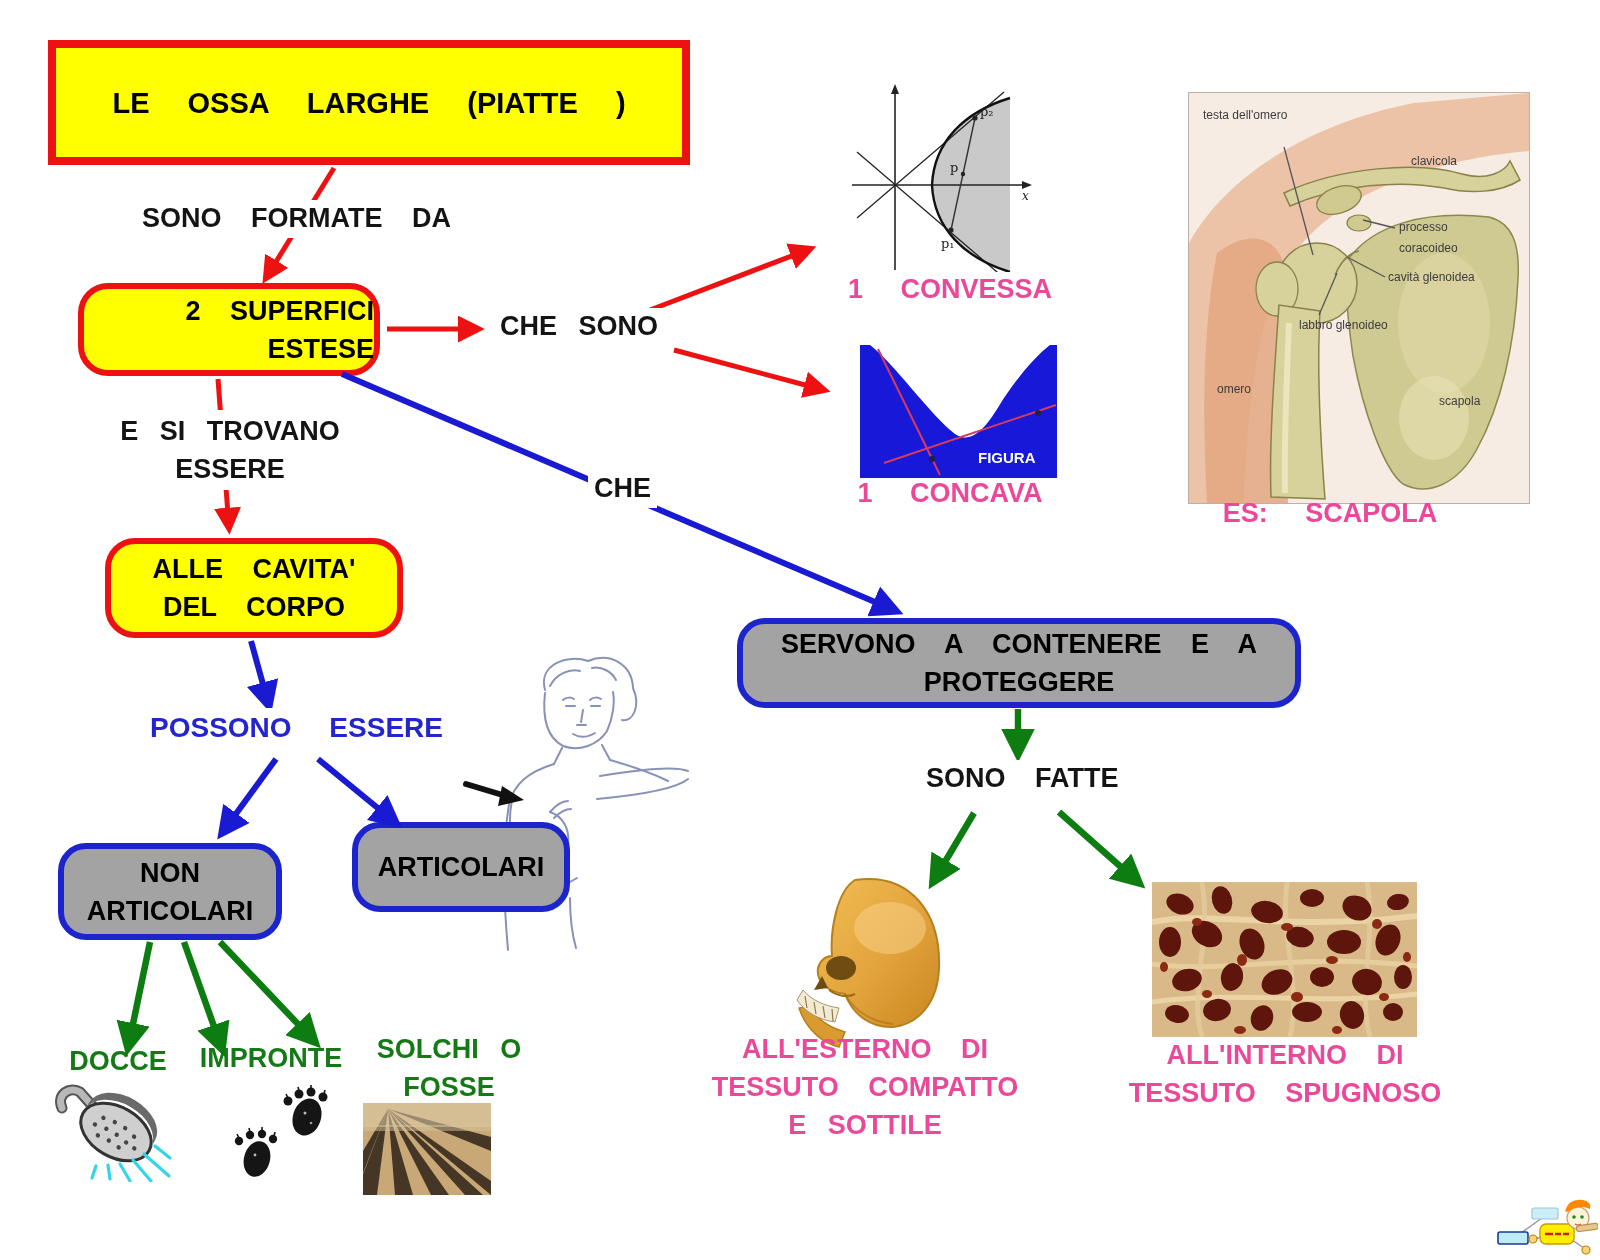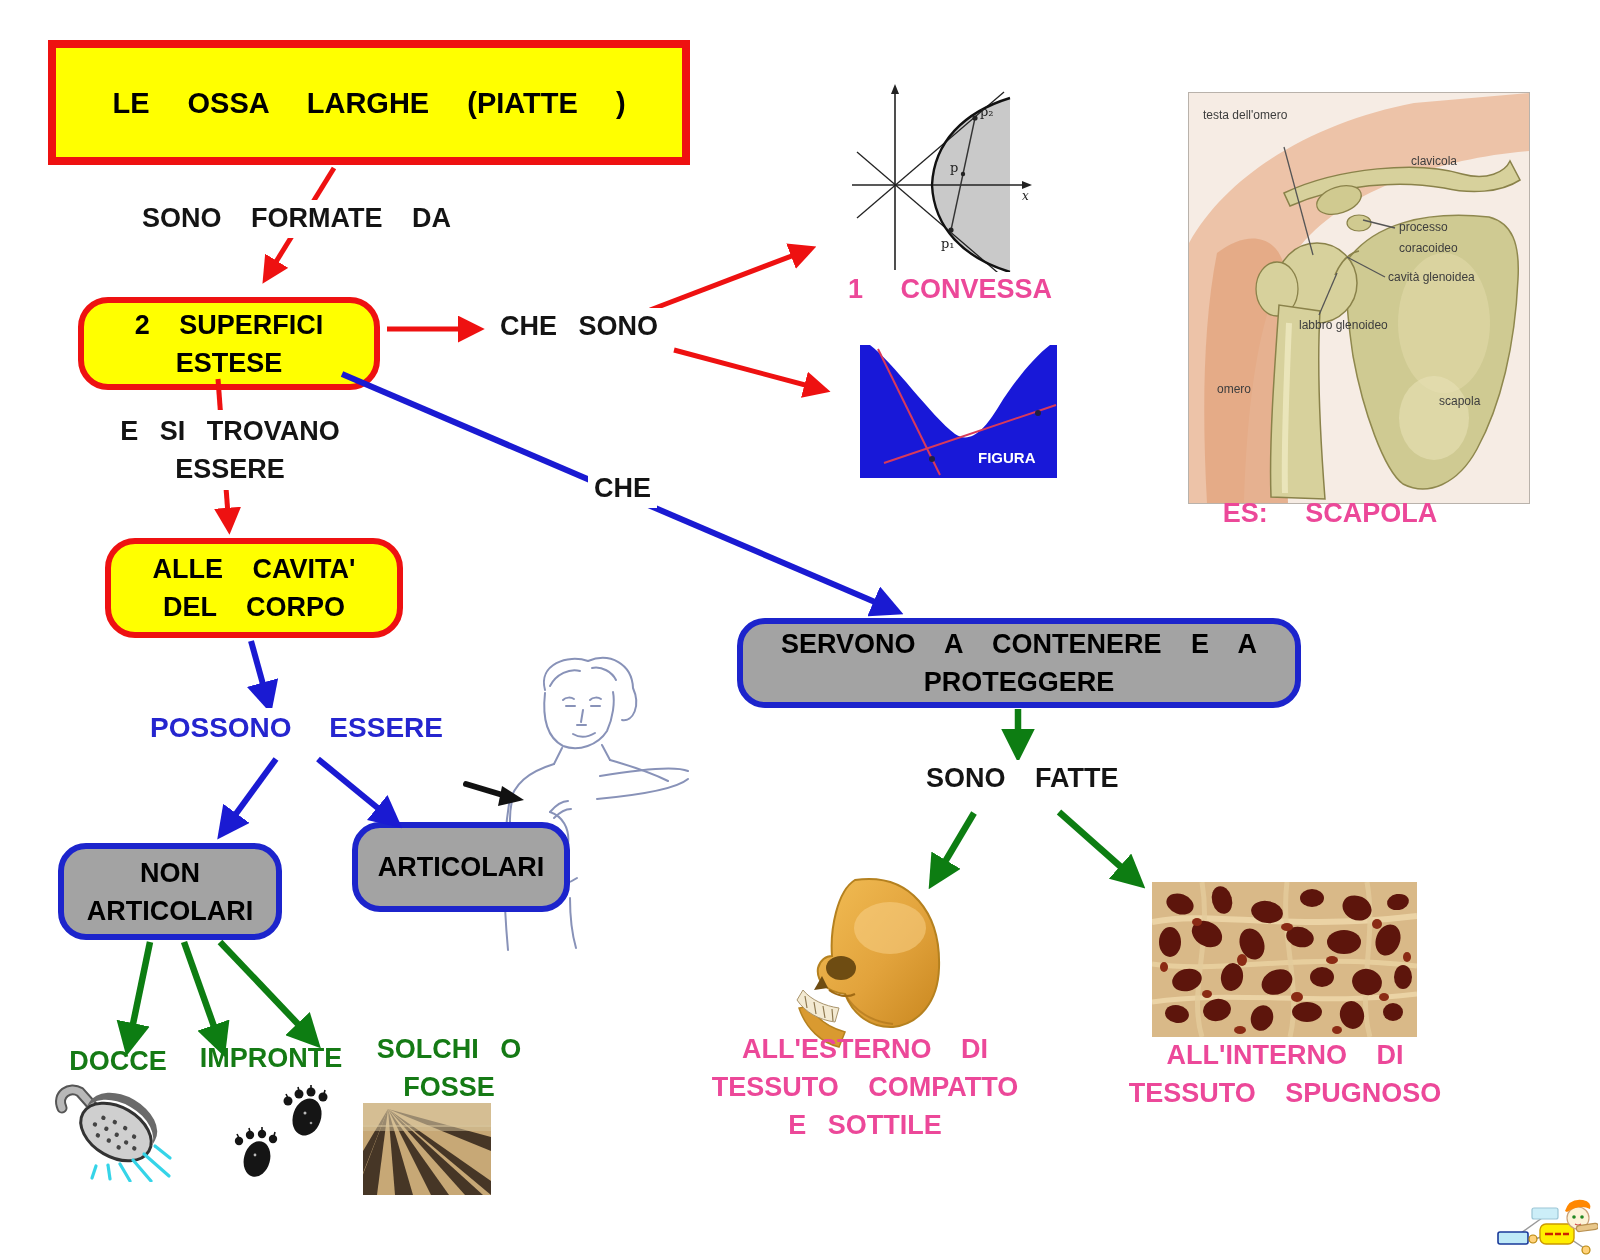--- a/index.html
+++ b/index.html
@@ -55,21 +55,21 @@
     <line x1="220" y1="942" x2="315" y2="1042" stroke="#0d7d12" stroke-width="6.5" marker-end="url(#ag)"></line>
     <line x1="1018" y1="709" x2="1018" y2="754" stroke="#0d7d12" stroke-width="6.5" marker-end="url(#ag)"></line>
     <line x1="974" y1="813" x2="933" y2="882" stroke="#0d7d12" stroke-width="6.5" marker-end="url(#ag)"></line>
     <line x1="1059" y1="812" x2="1139" y2="883" stroke="#0d7d12" stroke-width="6.5" marker-end="url(#ag)"></line>
   </svg>
 
   <div class="box title-box" style="left:48px;top:40px;width:626px;height:109px;">
     <span class="ws3">LE OSSA LARGHE (PIATTE )</span>
   </div>
 
-  <div class="box yellow" style="left:78px;top:297px;width:290px;height:81px;">
+  <div class="box yellow" style="left:78px;top:283px;width:290px;height:81px;align-items:flex-end;">
     <span class="ws2">2 SUPERFICI</span>
     <span>ESTESE</span>
   </div>
 
   <div class="box yellow" style="left:105px;top:538px;width:286px;height:88px;">
     <span class="ws2">ALLE CAVITA'</span>
     <span class="ws2">DEL CORPO</span>
   </div>
 
   <div class="box cyan" style="left:737px;top:618px;width:552px;height:78px;">
@@ -90,20 +90,21 @@
   <div class="lbl ws1" style="left:494px;top:308px;">CHE SONO</div>
   <div class="lbl" style="left:104px;top:410px;width:240px;text-align:center;line-height:38px;">
     <span class="ws1">E SI TROVANO</span><br>
     <span>ESSERE</span>
   </div>
   <div class="lbl" style="left:588px;top:470px;">CHE</div>
   <div class="lbl ws3 blue-text" style="left:144px;top:708px;font-size:28px;">POSSONO ESSERE</div>
   <div class="lbl ws2" style="left:920px;top:760px;">SONO FATTE</div>
 
   <div class="cap ws3" style="left:840px;top:270px;width:220px;">1 CONVESSA</div>
+  <div class="cap ws3" style="left:840px;top:474px;width:220px;">1 CONCAVA</div>
   <div class="cap ws3" style="left:1180px;top:494px;width:300px;">ES: SCAPOLA</div>
   <div class="cap green-text" style="left:58px;top:1042px;width:120px;">DOCCE</div>
   <div class="cap green-text" style="left:196px;top:1039px;width:150px;">IMPRONTE</div>
   <div class="cap green-text" style="left:354px;top:1030px;width:190px;">
     <span class="ws1">SOLCHI O</span><br>
     <span>FOSSE</span>
   </div>
   <div class="cap" style="left:680px;top:1030px;width:370px;">
     <span class="ws2">ALL'ESTERNO DI</span><br>
     <span class="ws2">TESSUTO COMPATTO</span><br>

